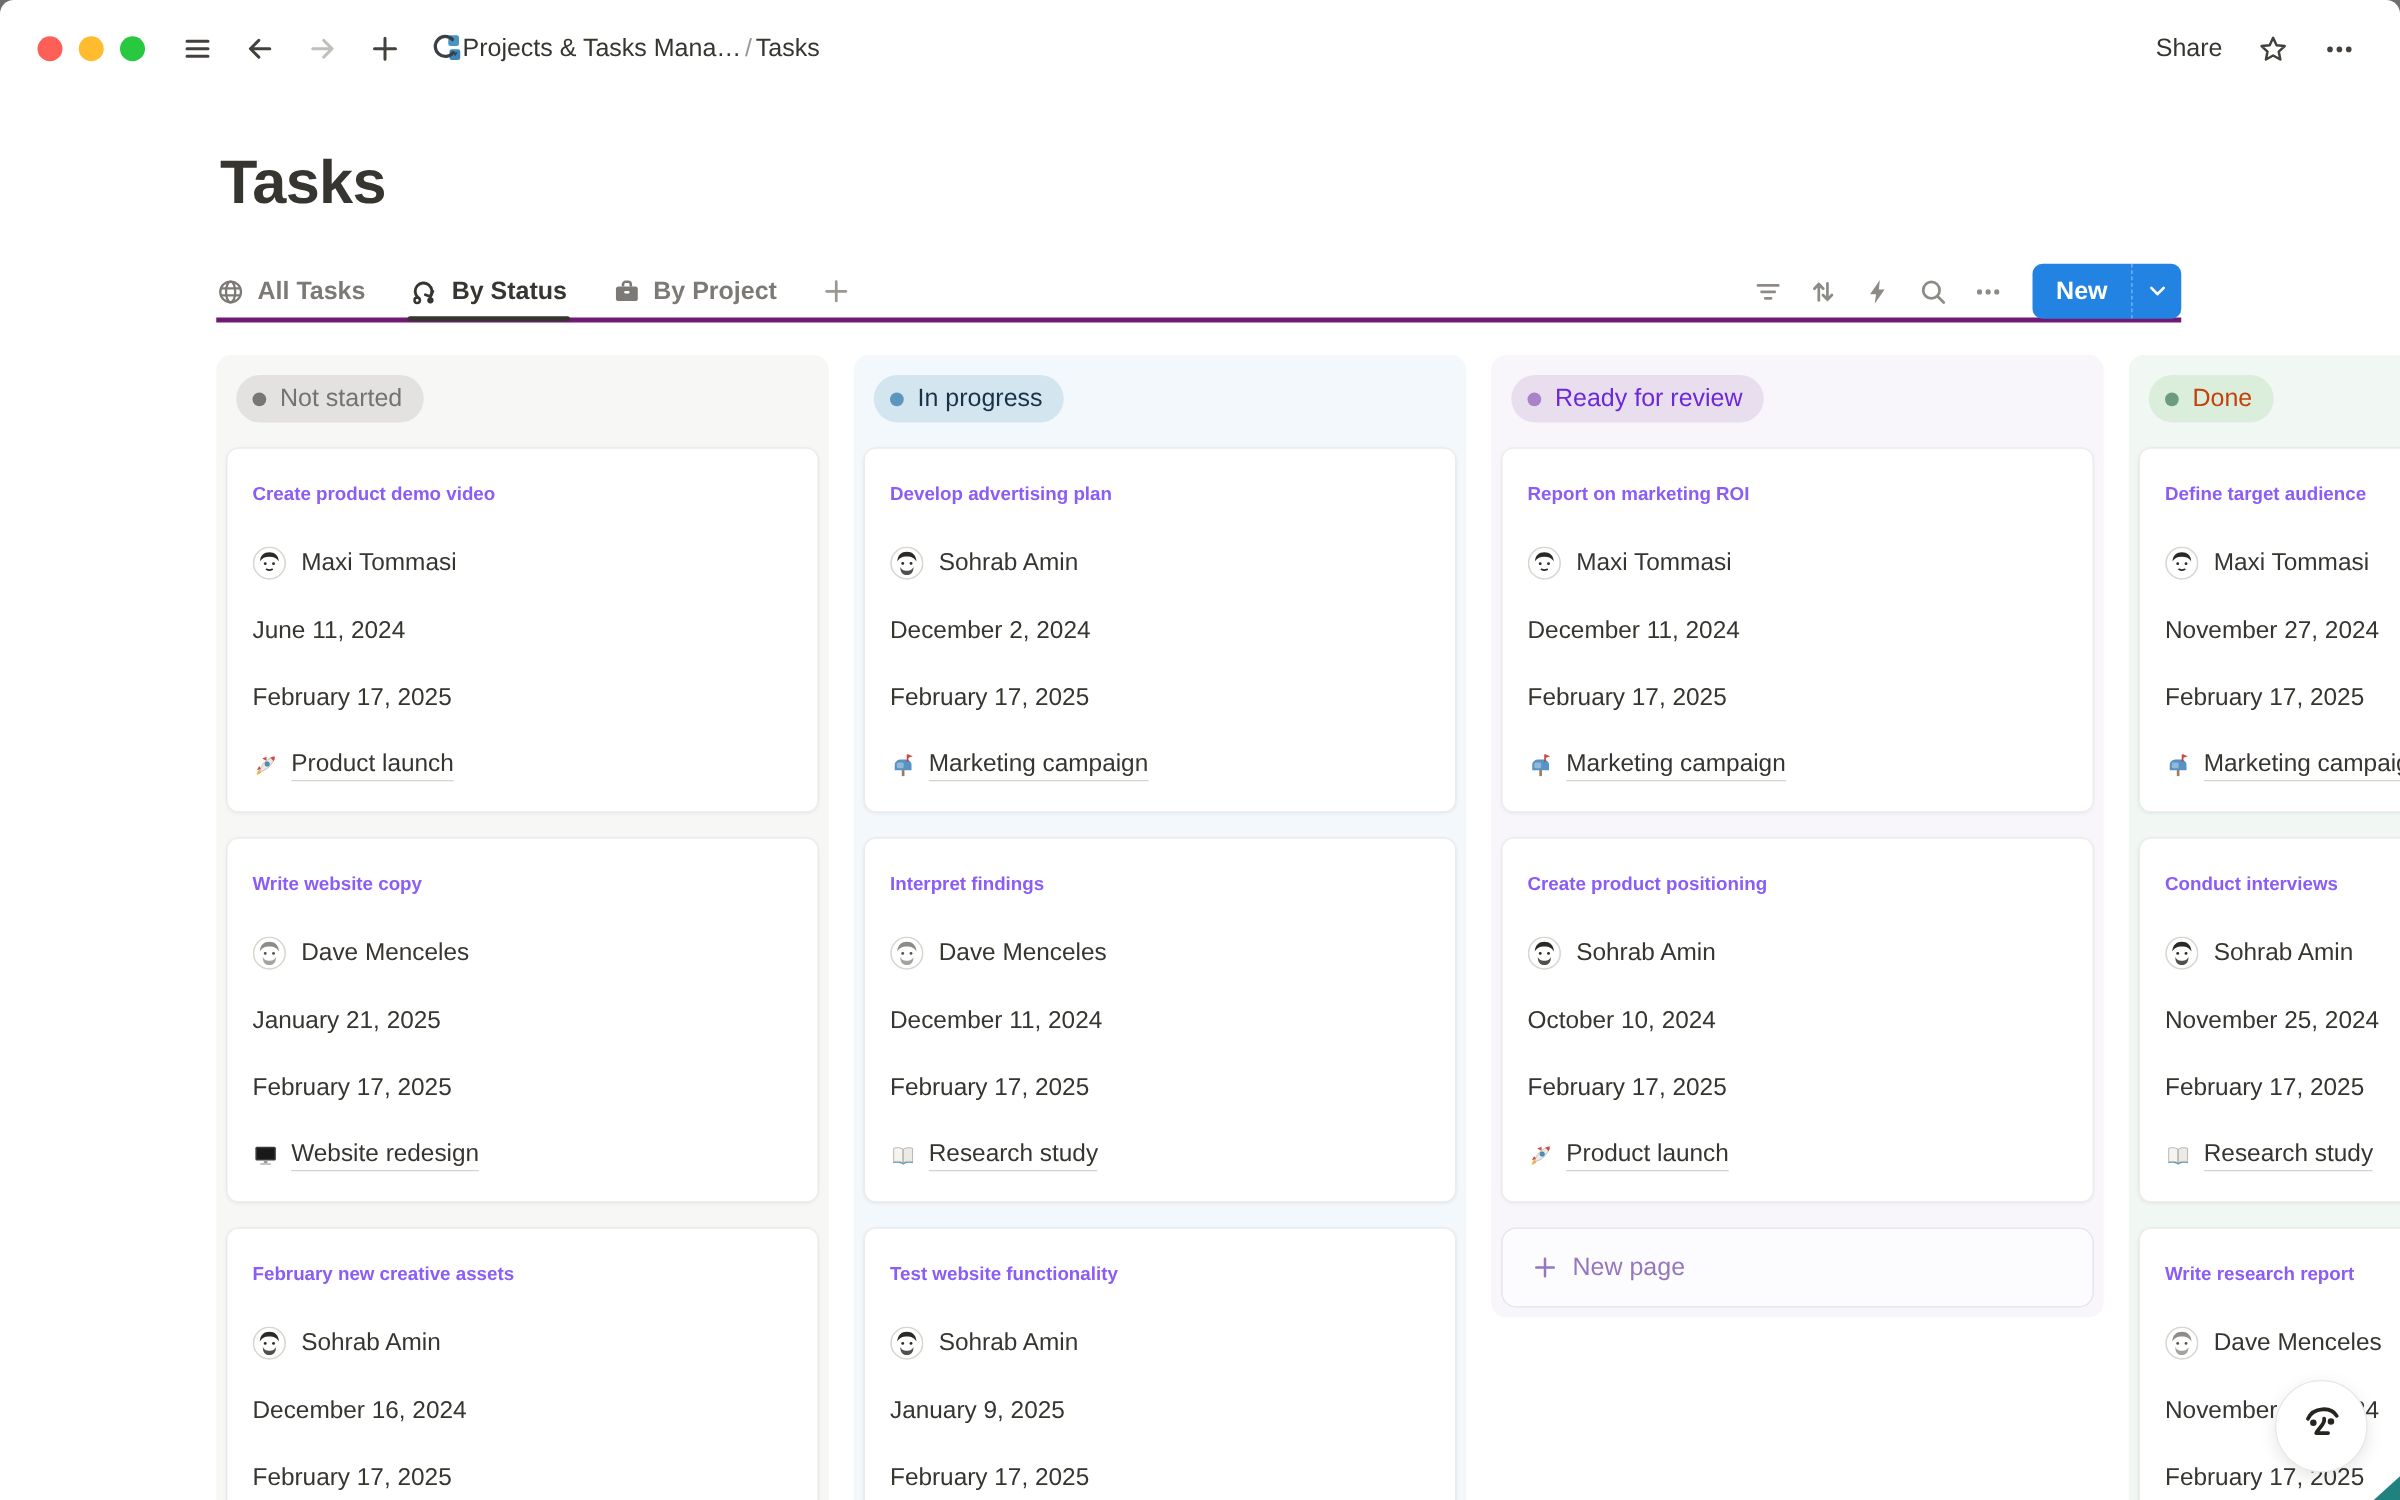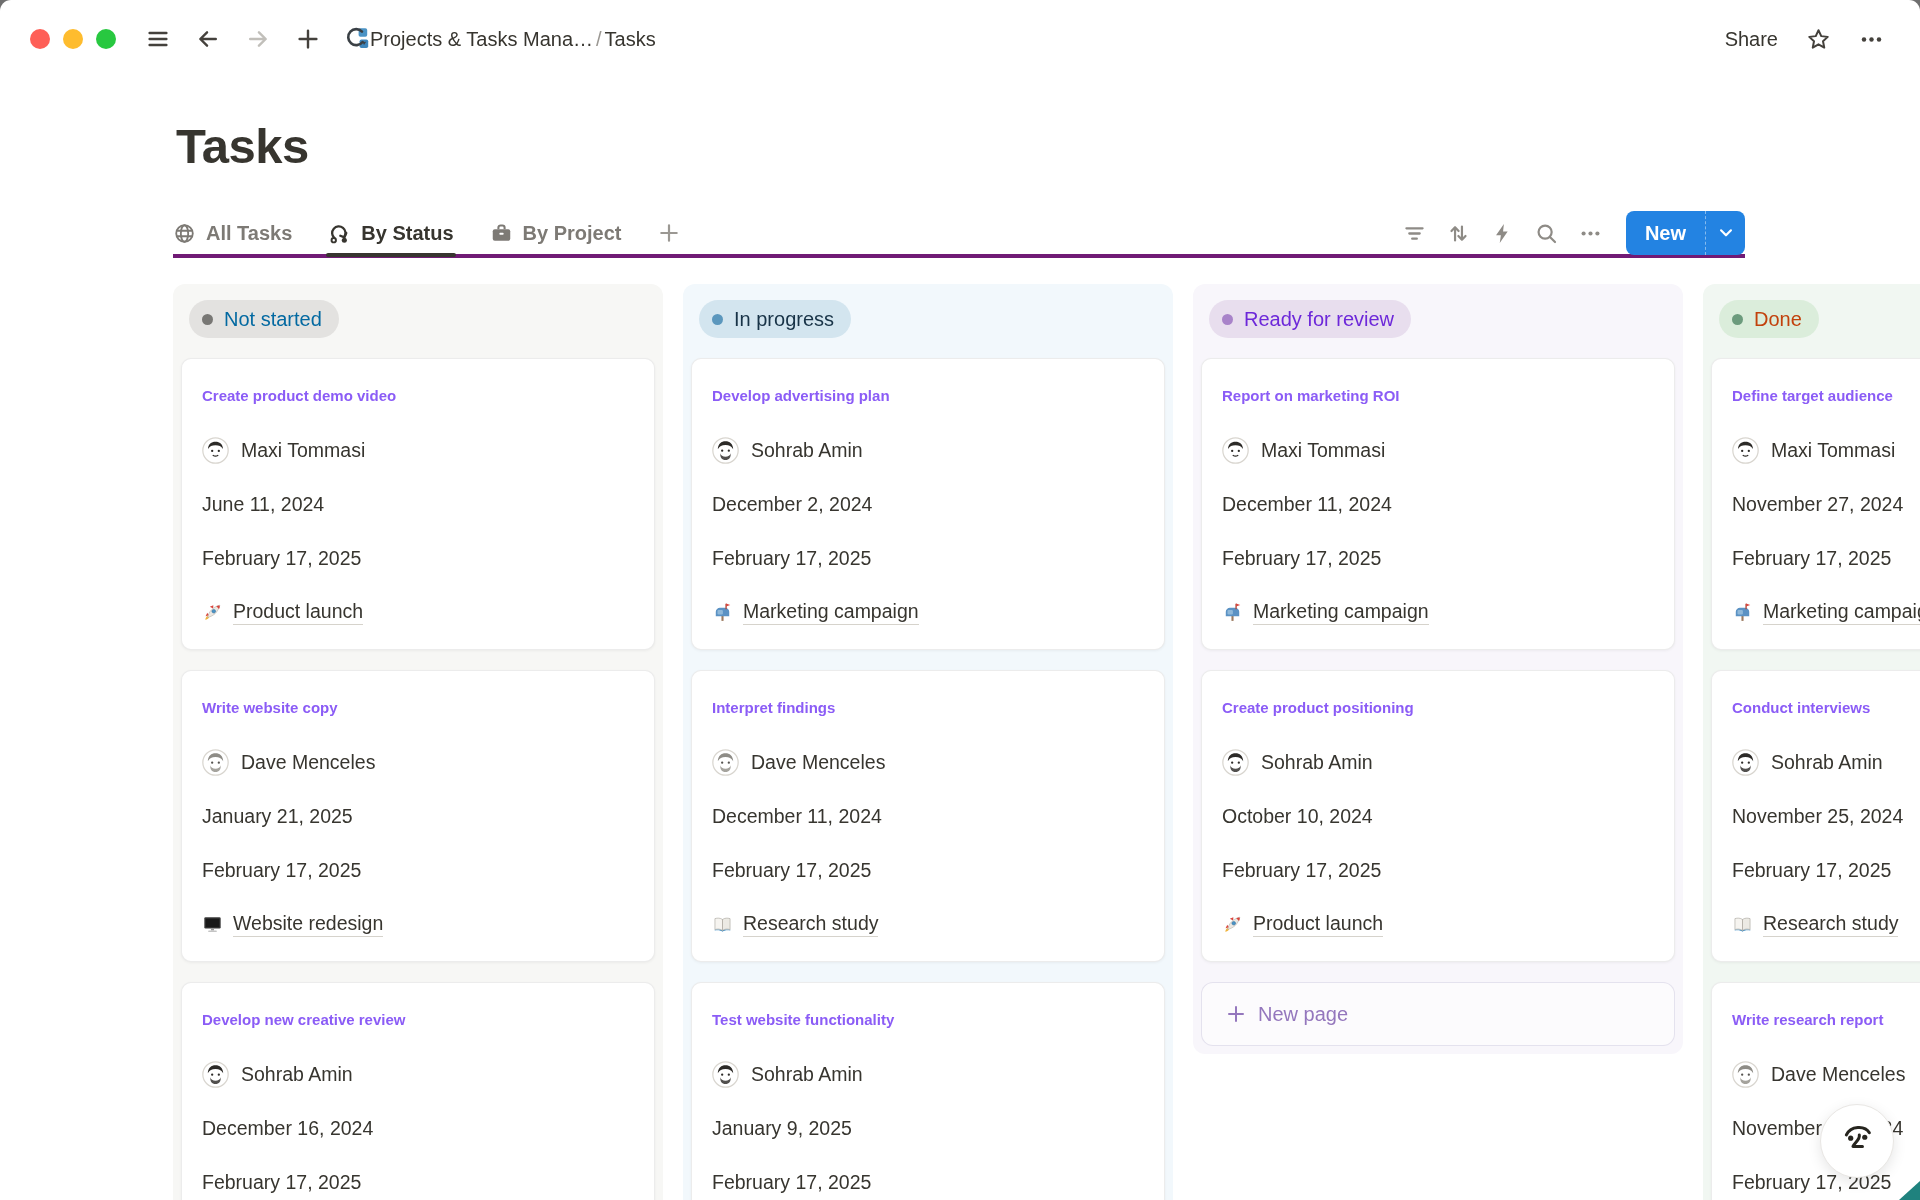--- a/index.html
+++ b/index.html
@@ -311,21 +311,21 @@
             <svg>
               <use href="#sym-chevron-down"></use>
             </svg>
           </button>
       </div>
     </div>
   </div>
 
   <div class="board" id="board">
       <section class="column" style="background: rgb(247, 247, 245);">
-        <div class="col-header"><span class="pill" style="background: rgb(227, 226, 224); color: #0369a1;">
+        <div class="col-header"><span class="pill" style="background: rgb(227, 226, 224); color: #737373;">
             <span class="dot" style="background:#787774"></span>
             <span>Not started</span>
           </span></div>
         <div class="cards">
           <article class="card">
             <div class="card-title">Create product demo video</div>
             <div class="row">
               <span class="avatar">
                 <svg class="av">
                   <use href="#sym-av-maxi"></use>
@@ -355,21 +355,21 @@
             <div class="row date">January 21, 2025</div>
             <div class="row date">February 17, 2025</div>
             <div class="row project">
               <svg class="picon">
                 <use href="#sym-monitor"></use>
               </svg>
               <span class="plink">Website redesign</span>
             </div>
           </article>
           <article class="card">
-            <div class="card-title">Develop new creative review</div>
+            <div class="card-title">February new creative assets</div>
             <div class="row">
               <span class="avatar">
                 <svg class="av">
                   <use href="#sym-av-sohrab"></use>
                 </svg>
               </span>
               <span>Sohrab Amin</span>
             </div>
             <div class="row date">December 16, 2024</div>
             <div class="row date">February 17, 2025</div>

